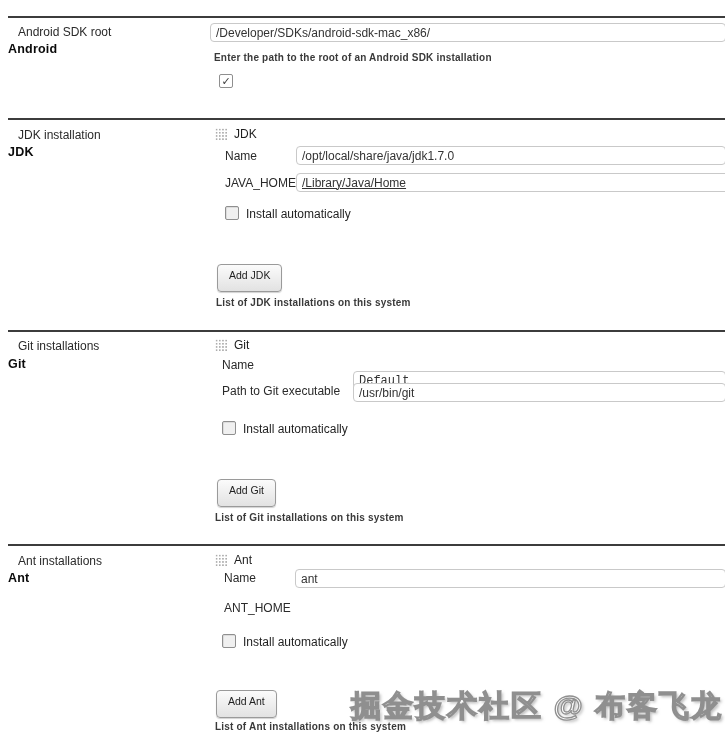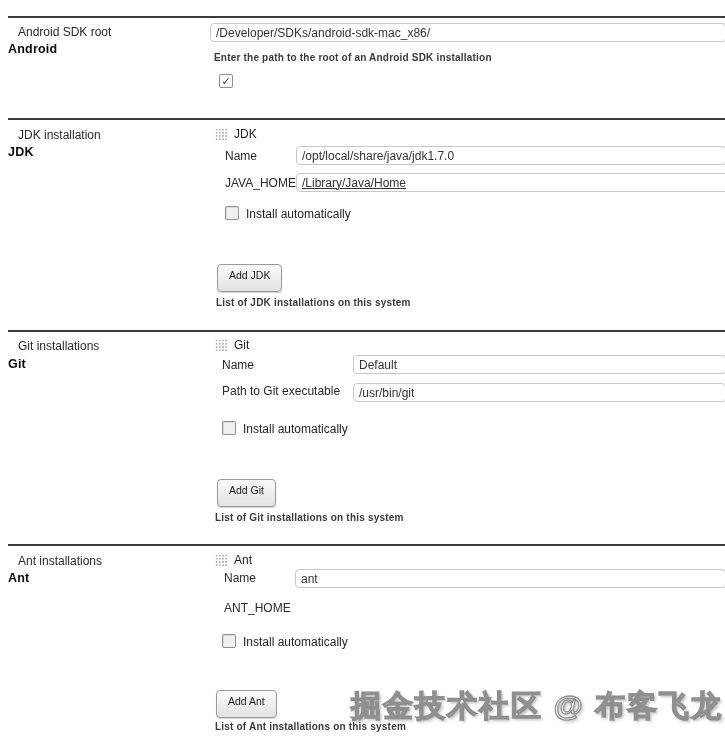--- a/index.html
+++ b/index.html
@@ -171,21 +171,21 @@
   <div class="help" style="left:216px; top:297px;">List of JDK installations on this system</div>
 
   <div class="sec-head" style="top:317px;">Git</div>
   <div class="sec-line" style="top:330px;"></div>
 
   <div class="flabel" style="top:339px;">Git installations</div>
   <div class="grip" style="left:215px; top:339px;"></div>
   <div class="item-title" style="left:234px; top:338px;">Git</div>
 
   <div class="nlabel" style="left:222px; top:358px;">Name</div>
-  <input type="text" class="tinput" style="left: 353px; top: 355px; width: 373px;" value="Default">
+  <input type="text" class="tinput" style="left: 353px; top: 371px; width: 373px; font-family: Liberation Mono, monospace;" value="Default">
 
   <div class="nlabel" style="left:222px; top:384px;">Path to Git executable</div>
   <input type="text" class="tinput" style="left: 353px; top: 383px; width: 373px;" value="/usr/bin/git">
 
   <div class="cb unchecked" style="left:222px; top:421px;"></div>
   <div class="cb-label" style="left:243px; top:422px;">Install automatically</div>
 
   <div class="btn" style="left:217px; top:479px;">Add Git</div>
   <div class="help" style="left:215px; top:512px;">List of Git installations on this system</div>
 

